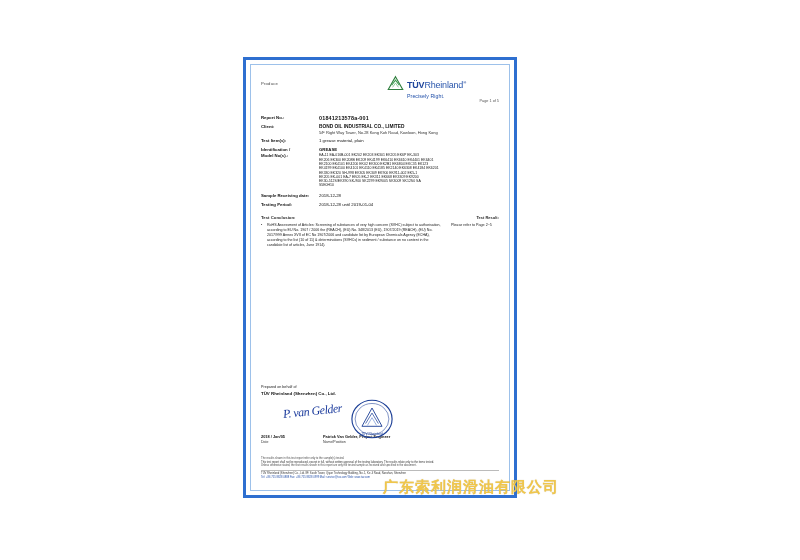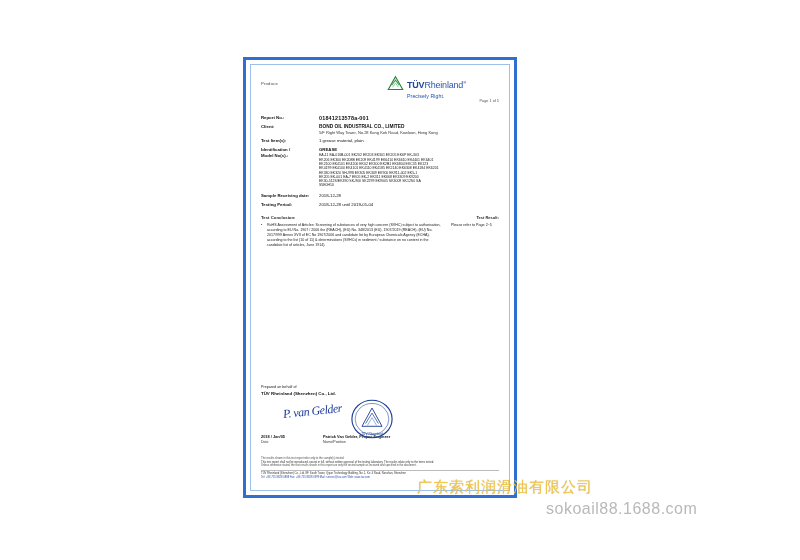--- a/index.html
+++ b/index.html
@@ -277,25 +277,24 @@
     margin: 2px 0 1.5px 0;
   }
 
   
   .wm-cn {
     position: absolute;
     left: 383px;
     top: 478px;
     font-size: 15px;
     color: #f0c64a;
-    font-weight: normal;
+    font-weight: bold;
     letter-spacing: 1px;
     text-shadow: 0 0 1px rgba(120,90,0,0.35);
     white-space: nowrap;
-    margin-left: 34px;
   }
   .wm-url {
     position: absolute;
     left: 546px;
     top: 500px;
     font-size: 16px;
     color: #b9b9b9;
     letter-spacing: 0.5px;
     white-space: nowrap;
     font-family: "Liberation Sans", sans-serif;
@@ -432,15 +431,14 @@
           <hr>
           <div class="f-strong">TÜV Rheinland (Shenzhen) Co., Ltd.  8F. South Tower, Qiyun Technology Building, No. 1, Ke Ji Road, Nanshan, Shenzhen</div>
           <div class="f-blue">Tel: +86 755 8828 0888  Fax: +86 755 8828 0999   Mail: service@tuv.com   Web: www.tuv.com</div>
         </div>
 
       </div>
     </div>
   </div>
 
   <div class="wm-cn">广东索利润滑油有限公司</div>
-  <div class="wm-url">sokoail88.1688.com</div>
 
 </div>
 
 </body></html>

